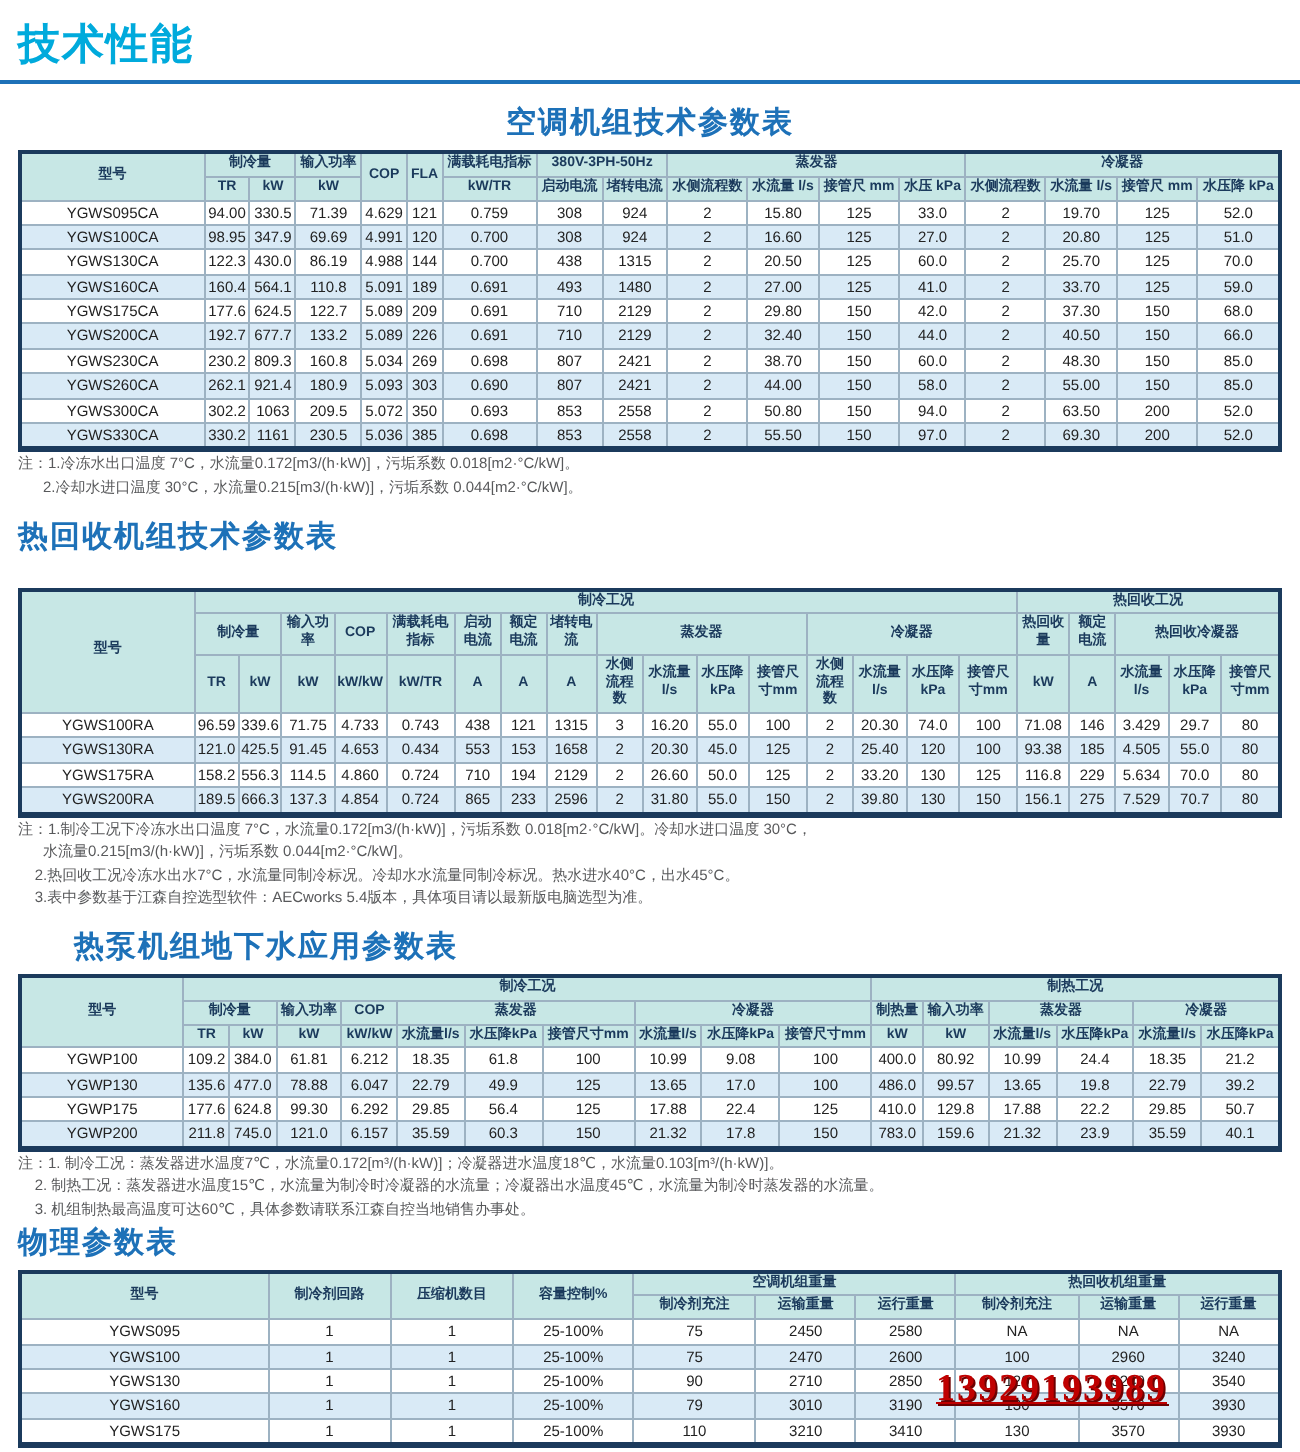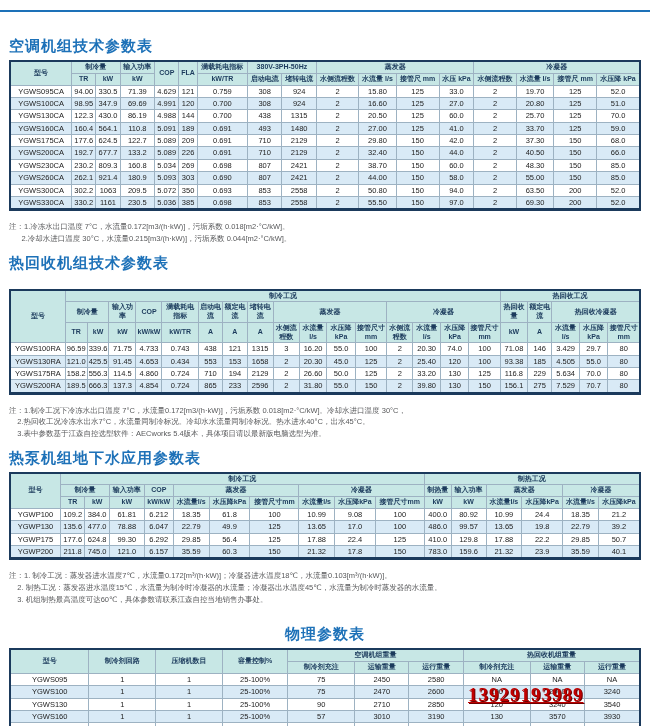--- a/index.html
+++ b/index.html
@@ -12,55 +12,56 @@
   .page { padding:6px 9px 0 9px; }
 
   h1.page-title {
     font-size:21px; font-weight:bold; color:#00aadc; letter-spacing:1px; margin-top:2px;
   }
   .title-rule { border-top:2px solid #1d71b8; margin:4px -9px 0 -9px; }
 
   h2.sec-heading {
     font-size:15px; font-weight:bold; color:#1d71b8; letter-spacing:1px;
   }
-  .s1 h2 { margin-top:25px; margin-bottom:4px; }
+  .s1 h2 { margin-top:10px; margin-bottom:4px;text-align:center; }
   .s2 h2 { margin-top:9px;  margin-bottom:16px; }
-  .s3 h2 { margin-top:9px;  margin-bottom:4px; }
-  .s4 h2 { margin-top:20px;  margin-bottom:4px;text-align:center; }
+  .s3 h2 { margin-top:9px;  margin-bottom:4px;margin-left:28px; }
+  .s4 h2 { margin-top:1px;  margin-bottom:4px; }
 
   table.spec {
     width:100%; border-collapse:collapse; table-layout:auto;
     border:2px solid #1b3a5c; border-bottom-width:3px;
   }
   table.spec th, table.spec td {
     border:1px solid #9db2c2; text-align:center; vertical-align:middle;
     padding:1px 1px; line-height:1.25;
   }
   table.spec th {
     background:#c7e7e5; color:#1b3a5c; font-weight:bold; font-size:7px;
   }
   table.spec td { font-size:7.5px; color:#222; background:#ffffff; }
   table.spec tbody tr:nth-child(even) td { background:#d9eaf6; }
-  table.spec td:first-child { white-space:nowrap; padding:1px 4px; }
-
-  .notes { display:flex; gap:28px; margin-top:10px; color:#58595b; }
+  table.spec td:first-child { white-space:nowrap; padding:1px 20px; }
+
+  .notes { display:flex; gap:28px; margin-top:0; color:#58595b; }
   .note-col { font-size:7.5px; line-height:1.55; white-space:pre-wrap; }
   .note-col div { white-space:pre-wrap; }
 
   .watermark {
     position:absolute; left:468px; top:684px; z-index:9;
     font-family:"Liberation Serif","DejaVu Serif",serif;
     font-weight:bold; font-size:19px; letter-spacing:1px;
     color:#c00000; text-shadow:1px 1px 0 #6e0000;text-decoration:underline;
   }
 </style>
 </head>
 <body>
 
 <div class="page">
+  <h1 class="page-title">技术性能</h1>
   <div class="title-rule"></div>
 
   <section class="s1">
     <h2 class="sec-heading">空调机组技术参数表</h2>
     <table class="spec">
         <thead>
           <tr>
             <th rowspan="2">型号</th>
             <th colspan="2">制冷量</th>
             <th>输入功率</th>
@@ -426,21 +427,21 @@
             <td>150</td>
             <td>156.1</td>
             <td>275</td>
             <td>7.529</td>
             <td>70.7</td>
             <td>80</td>
           </tr>
         </tbody>
       </table>
     <div class="notes">
-        <div class="note-col"><div>注：1.制冷工况下冷冻水出口温度 7°C，水流量0.172[m3/(h·kW)]，污垢系数 0.018[m2·°C/kW]。冷却水进口温度 30°C，</div><div>    2.热回收工况冷冻水出水7°C，水流量同制冷标况。冷却水水流量同制冷标况。热水进水40°C，出水45°C。</div><div>    3.表中参数基于江森自控选型软件：AECworks 5.4版本，具体项目请以最新版电脑选型为准。</div></div>
+        <div class="note-col"><div>注：1.制冷工况下冷冻水出口温度 7°C，水流量0.172[m3/(h·kW)]，污垢系数 0.018[m2·°C/kW]。冷却水进口温度 30°C，</div><div>      水流量0.215[m3/(h·kW)]，污垢系数 0.044[m2·°C/kW]。</div><div>    2.热回收工况冷冻水出水7°C，水流量同制冷标况。冷却水水流量同制冷标况。热水进水40°C，出水45°C。</div><div>    3.表中参数基于江森自控选型软件：AECworks 5.4版本，具体项目请以最新版电脑选型为准。</div></div>
       </div>
   </section>
 
   <section class="s3">
     <h2 class="sec-heading">热泵机组地下水应用参数表</h2>
     <table class="spec">
         <thead>
           <tr>
             <th rowspan="3">型号</th>
             <th colspan="10">制冷工况</th>
@@ -616,21 +617,21 @@
             <td>2850</td>
             <td>120</td>
             <td>3240</td>
             <td>3540</td>
           </tr>
           <tr>
             <td>YGWS160</td>
             <td>1</td>
             <td>1</td>
             <td>25-100%</td>
-            <td>57</td>
+            <td>79</td>
             <td>3010</td>
             <td>3190</td>
             <td>130</td>
             <td>3570</td>
             <td>3930</td>
           </tr>
           <tr>
             <td>YGWS175</td>
             <td>1</td>
             <td>1</td>

